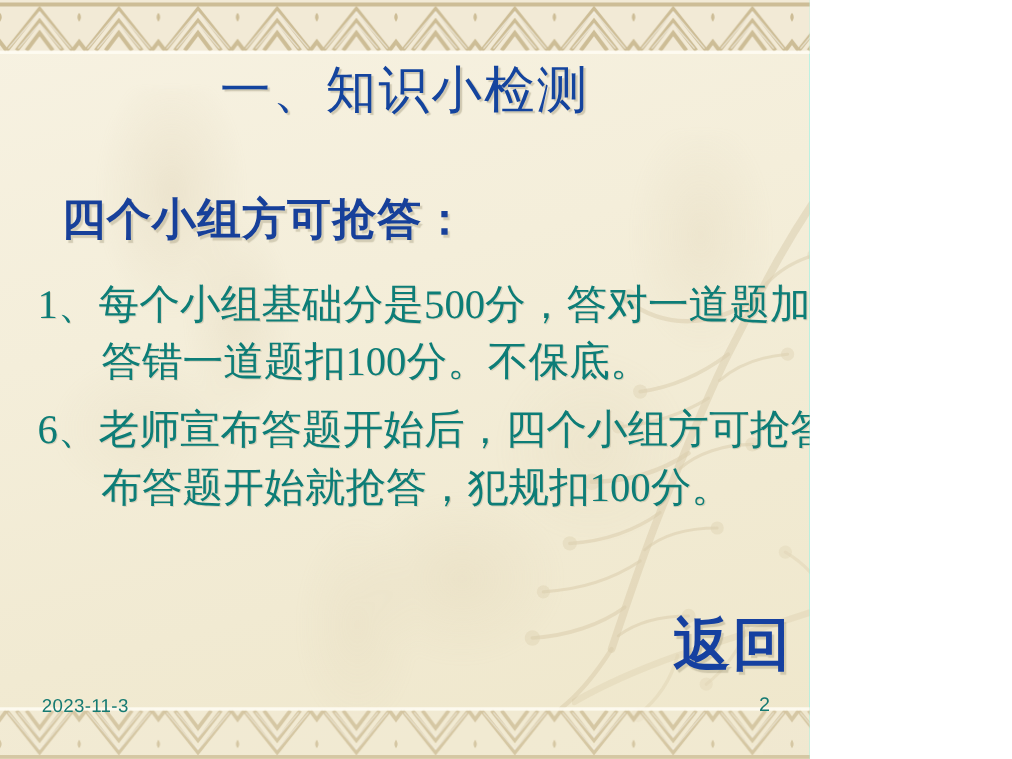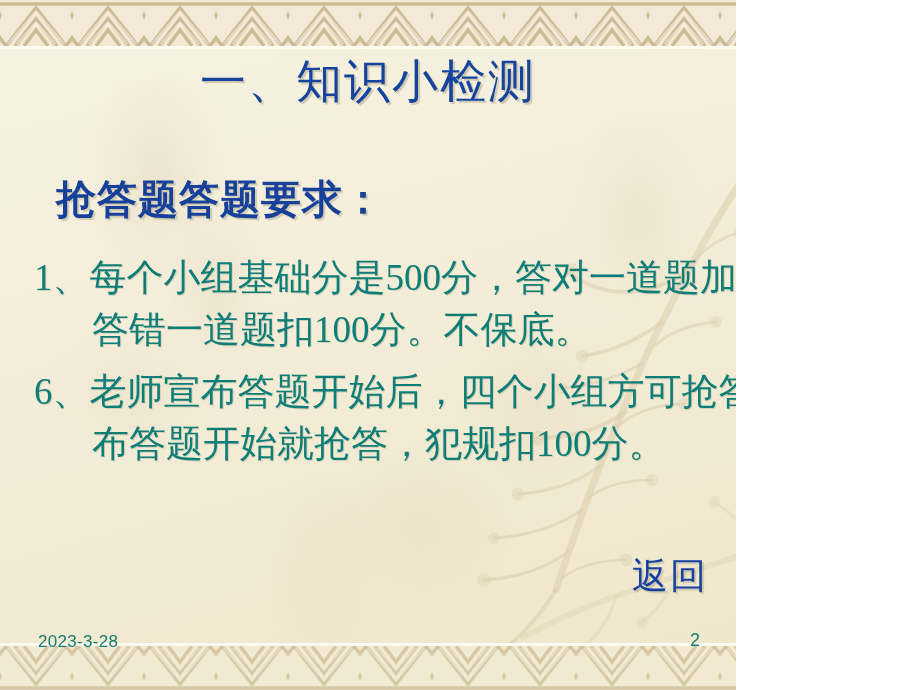--- a/index.html
+++ b/index.html
@@ -142,25 +142,25 @@
     padding-left: 58px;
     text-indent: -58px;
     white-space: pre-wrap;
     word-break: break-all;
     font-family: Liberation Serif, serif;
   }
   .para.p2 { margin-top: 10px; }
 
   .return-link {
     position: absolute;
-    left: 632px;
+    left: 612px;
     top: 552px;
     color: #1540a0;
-    font-size: 36px;
-    font-weight: normal;
+    font-size: 52px;
+    font-weight: bold;
     letter-spacing: 2px;
     white-space: nowrap;
     cursor: pointer;
     text-shadow: 2px 2px 1px rgba(150,140,110,.35);
   }
 
   .footer-date {
     position: absolute;
     left: 38px;
     top: 632px;
@@ -282,25 +282,25 @@
           <path d="M7.6 4 L36 37.4 L64.4 4"></path>
           <path d="M16.6 4 L36 26.4 L55.4 4"></path>
         </g>
       </pattern>
     </defs>
     <rect x="0" y="0" width="920" height="46" fill="url(#meanderBottom)"></rect>
   </svg>
   <div class="rule rule-bottom"></div>
 
   <div class="title">一、知识小检测</div>
-  <div class="subtitle">抢答题答题要求：</div>
+  <div class="subtitle">四个小组方可抢答：</div>
 
   <div class="body">
     <p class="para p1">1、每个小组基础分是500分，答对一道题加100 分，答错一道题扣100分。不保底。</p>
     <p class="para p2">6、老师宣布答题开始后，四个小组方可抢答， 没宣布答题开始就抢答，犯规扣100分。</p>
   </div>
 
   <div class="return-link">返回</div>
 
-  <div class="footer-date">2023-3-28</div>
+  <div class="footer-date">2023-11-3</div>
   <div class="footer-page">2</div>
 
 </div>
 
 </body></html>

